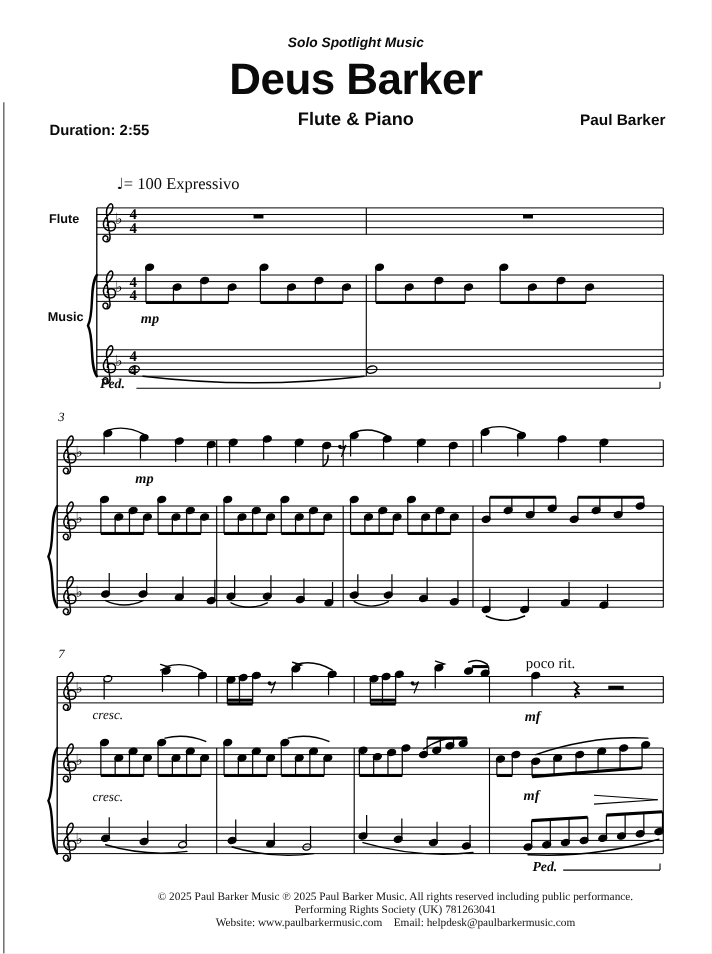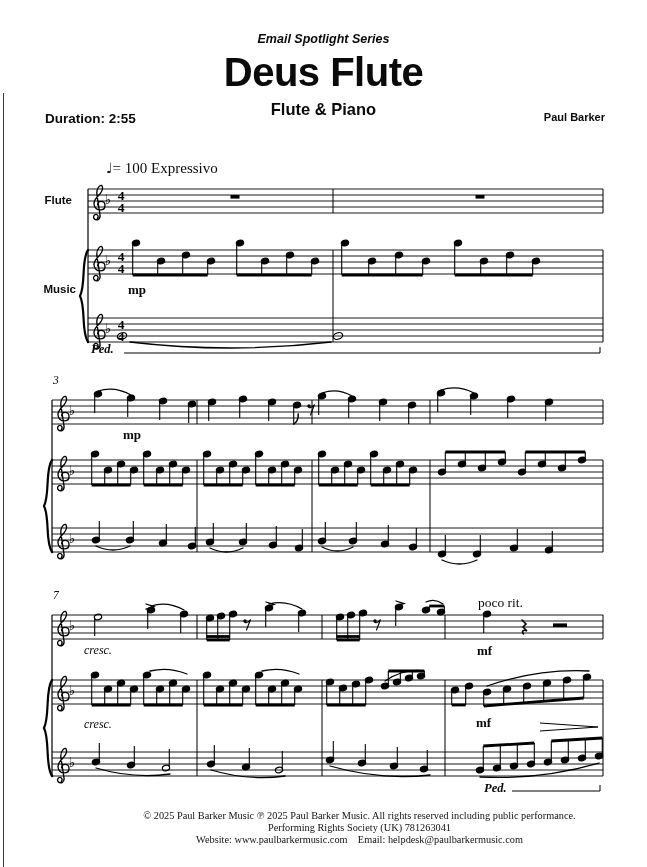--- a/index.html
+++ b/index.html
@@ -7,45 +7,45 @@
     position:relative;width:647px;height:867px;background:#ffffff;
     font-family:"Liberation Sans",sans-serif;color:#0a0a0a;overflow:hidden;
     margin:0 auto;
   }
   .abs{position:absolute;}
   .center{left:0;width:647px;text-align:center;}
   .series{top:32px;font-size:12.5px;font-weight:bold;font-style:italic;}
   .title{top:50px;font-size:40px;font-weight:bold;letter-spacing:-0.5px;}
   .subtitle{top:100px;font-size:16.5px;font-weight:bold;}
   .duration{top:111px;left:45px;font-size:13.5px;font-weight:bold;}
-  .composer{top:111px;right:42px;font-size:11px;font-weight:bold;}
+  .composer{top:101px;right:42px;font-size:14px;font-weight:bold;}
   .tempo{top:160px;left:106px;font-size:15px;font-family:"Liberation Serif",serif;}
   .tempo .qn{font-family:"DejaVu Sans",sans-serif;font-size:14px;}
   .inst{font-size:11.5px;font-weight:bold;text-align:right;}
   .inst.flute{top:194px;left:16px;width:56px;}
   .inst.piano{top:283px;left:28px;width:48px;}
   .mnum{font-family:"Liberation Serif",serif;font-style:italic;font-size:11.5px;}
-  .dyn{font-family:"Liberation Serif",serif;font-weight:bold;font-size:13px;}
+  .dyn{font-family:"Liberation Serif",serif;font-style:italic;font-weight:bold;font-size:13px;}
   .expr{font-family:"Liberation Serif",serif;font-style:italic;font-size:12px;}
   .tmark{font-family:"Liberation Serif",serif;font-weight:normal;font-size:13.5px;}
   .ped{font-family:"Liberation Serif",serif;font-style:italic;font-weight:bold;font-size:12.5px;}
   .footer{font-family:"Liberation Serif",serif;font-size:10.3px;color:#111;margin-left:36px;}
   .footer.pre{white-space:pre;}
   .edge{left:3px;top:93px;width:1px;height:774px;background:#3a3a3a;}
   svg text{user-select:none;}
 </style>
 </head>
 <body>
 
 <div class="page">
 
   <div class="abs edge"></div>
 
-  <div class="abs center series">Email Spotlight Series</div>
-  <div class="abs center title">Deus Flute</div>
+  <div class="abs center series">Solo Spotlight Music</div>
+  <div class="abs center title">Deus Barker</div>
   <div class="abs center subtitle">Flute &amp; Piano</div>
   <div class="abs duration">Duration: 2:55</div>
   <div class="abs composer">Paul Barker</div>
 
   <div class="abs tempo">
     <span class="qn">♩</span><span>= 100 Expressivo</span>
   </div>
 
   <div class="abs inst flute">Flute</div>
   <div class="abs inst piano">Music</div>

